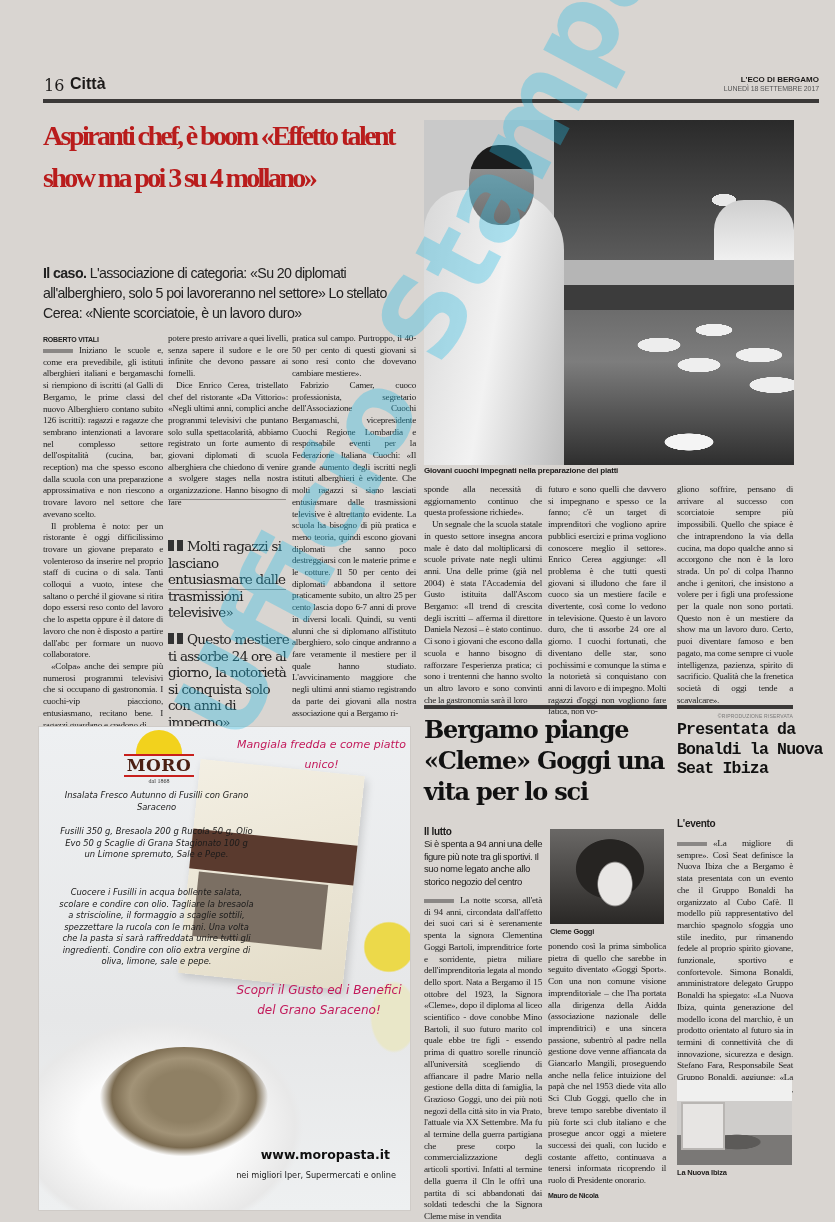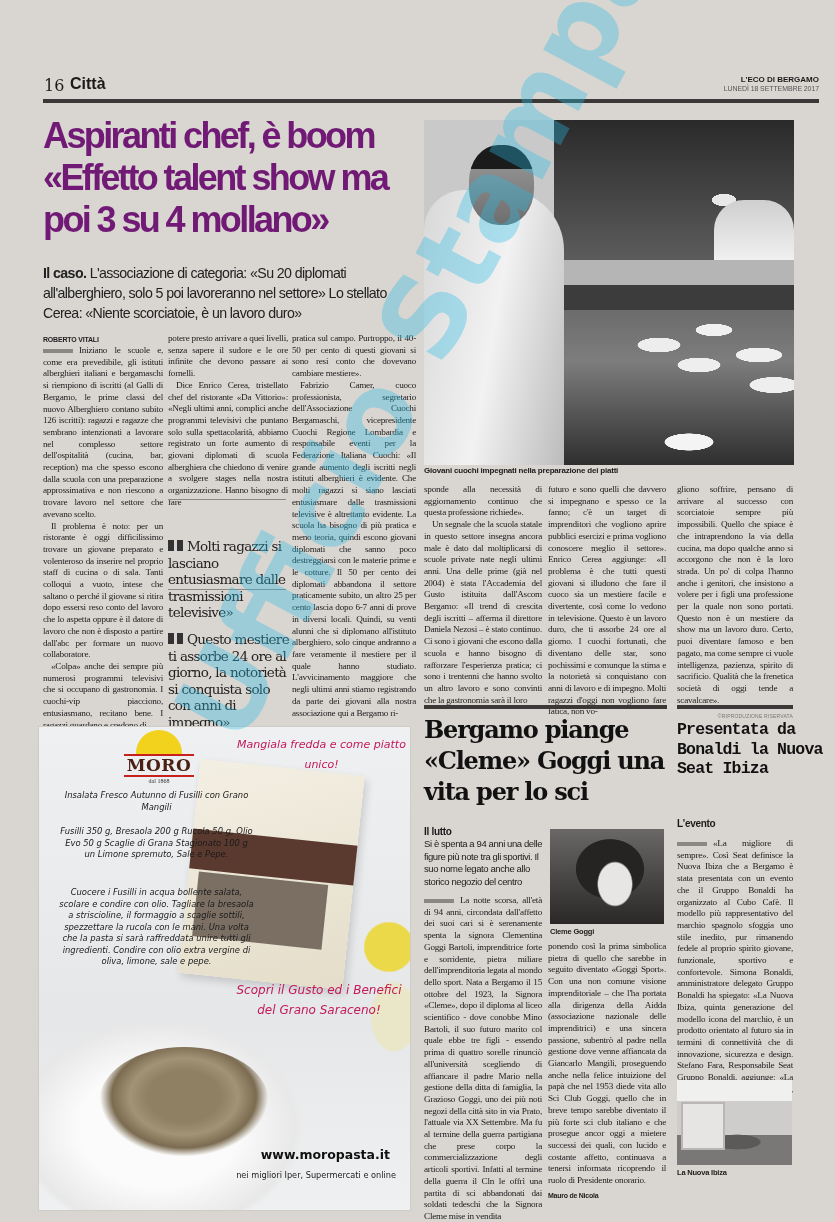--- a/index.html
+++ b/index.html
@@ -9,21 +9,21 @@
   .abs { position: absolute; }
 
   
   .page-num { left: 44px; top: 76px; font-family: "DejaVu Serif", serif; font-size: 16px; }
   .section { left: 70px; top: 75px; font-family: "Liberation Sans", sans-serif; font-weight: bold; font-size: 16px; }
   .paper-name { right: 16px; top: 75px; font-family: "Liberation Sans", sans-serif; font-weight: bold; font-size: 8px; text-align: right; }
   .paper-date { right: 16px; top: 85px; font-family: "Liberation Sans", sans-serif; font-size: 7px; color: #555; text-align: right; letter-spacing: -0.1px; }
   .top-rule { left: 43px; top: 99px; width: 776px; height: 4px; background: #3b3938; }
 
   
-  .headline { left: 43px; top: 115px; width: 375px; font-family: Liberation Sans, sans-serif; font-weight: bold; font-size: 36px; line-height: 42px; letter-spacing: -2.6px; color: #701a75; }
+  .headline { left: 43px; top: 115px; width: 375px; font-family: Liberation Serif, serif; font-weight: bold; font-size: 28px; line-height: 42px; letter-spacing: -2.6px; color: #b91c1c; }
   .deck { left: 43px; top: 263px; width: 375px; font-family: "Liberation Sans", sans-serif; font-size: 14.2px; line-height: 20px; letter-spacing: -0.6px; color: #222; }
   .deck b { font-weight: bold; }
 
   
   .col { font-size: 9.2px; line-height: 11.7px; text-align: justify; letter-spacing: -0.25px; color: #222; }
   .col p { text-indent: 8px; }
   .col p.first { text-indent: 0; }
   .byline { font-family: "Liberation Sans", sans-serif; font-weight: bold; font-size: 7px; line-height: 10px; letter-spacing: -0.2px; }
   .dash { display: inline-block; width: 30px; height: 4px; background: #8a8785; vertical-align: middle; margin-right: 6px; }
 
@@ -171,21 +171,21 @@
   <div class="box">
     <div class="band"></div>
     <div class="window"></div>
   </div>
   <div class="logo">
     <div class="sun"></div>
     <div class="brand">MORO</div>
     <div class="since">dal 1868</div>
   </div>
   <div class="promo" style="left:190px; top:8px; width:185px; font-size:11px; line-height:20px;">Mangiala fredda e come piatto unico!</div>
-  <div class="recipe" style="top:63px;">Insalata Fresco Autunno di Fusilli con Grano Mangili</div>
+  <div class="recipe" style="top:63px;">Insalata Fresco Autunno di Fusilli con Grano Saraceno</div>
   <div class="recipe" style="top:99px;">Fusilli 350 g, Bresaola 200 g Rucola 50 g, Olio Evo 50 g Scaglie di Grana Stagionato 100 g un Limone spremuto, Sale e Pepe.</div>
   <div class="recipe" style="top:160px;">Cuocere i Fusilli in acqua bollente salata, scolare e condire con olio. Tagliare la bresaola a striscioline, il formaggio a scaglie sottili, spezzettare la rucola con le mani. Una volta che la pasta si sarà raffreddata unire tutti gli ingredienti. Condire con olio extra vergine di oliva, limone, sale e pepe.</div>
   <div class="plate-food"></div>
   <div class="promo" style="left:190px; top:253px; width:180px; font-size:12px; line-height:20px;">Scopri il Gusto ed i Benefici del Grano Saraceno!</div>
   <div class="url">www.moropasta.it</div>
   <div class="tagline">nei migliori Iper, Supermercati e online</div>
 </div>
 
 <h2 class="abs head2">Bergamo piange «Cleme» Goggi una vita per lo sci</h2>
 <div class="abs kicker kicker2">Il lutto</div>

